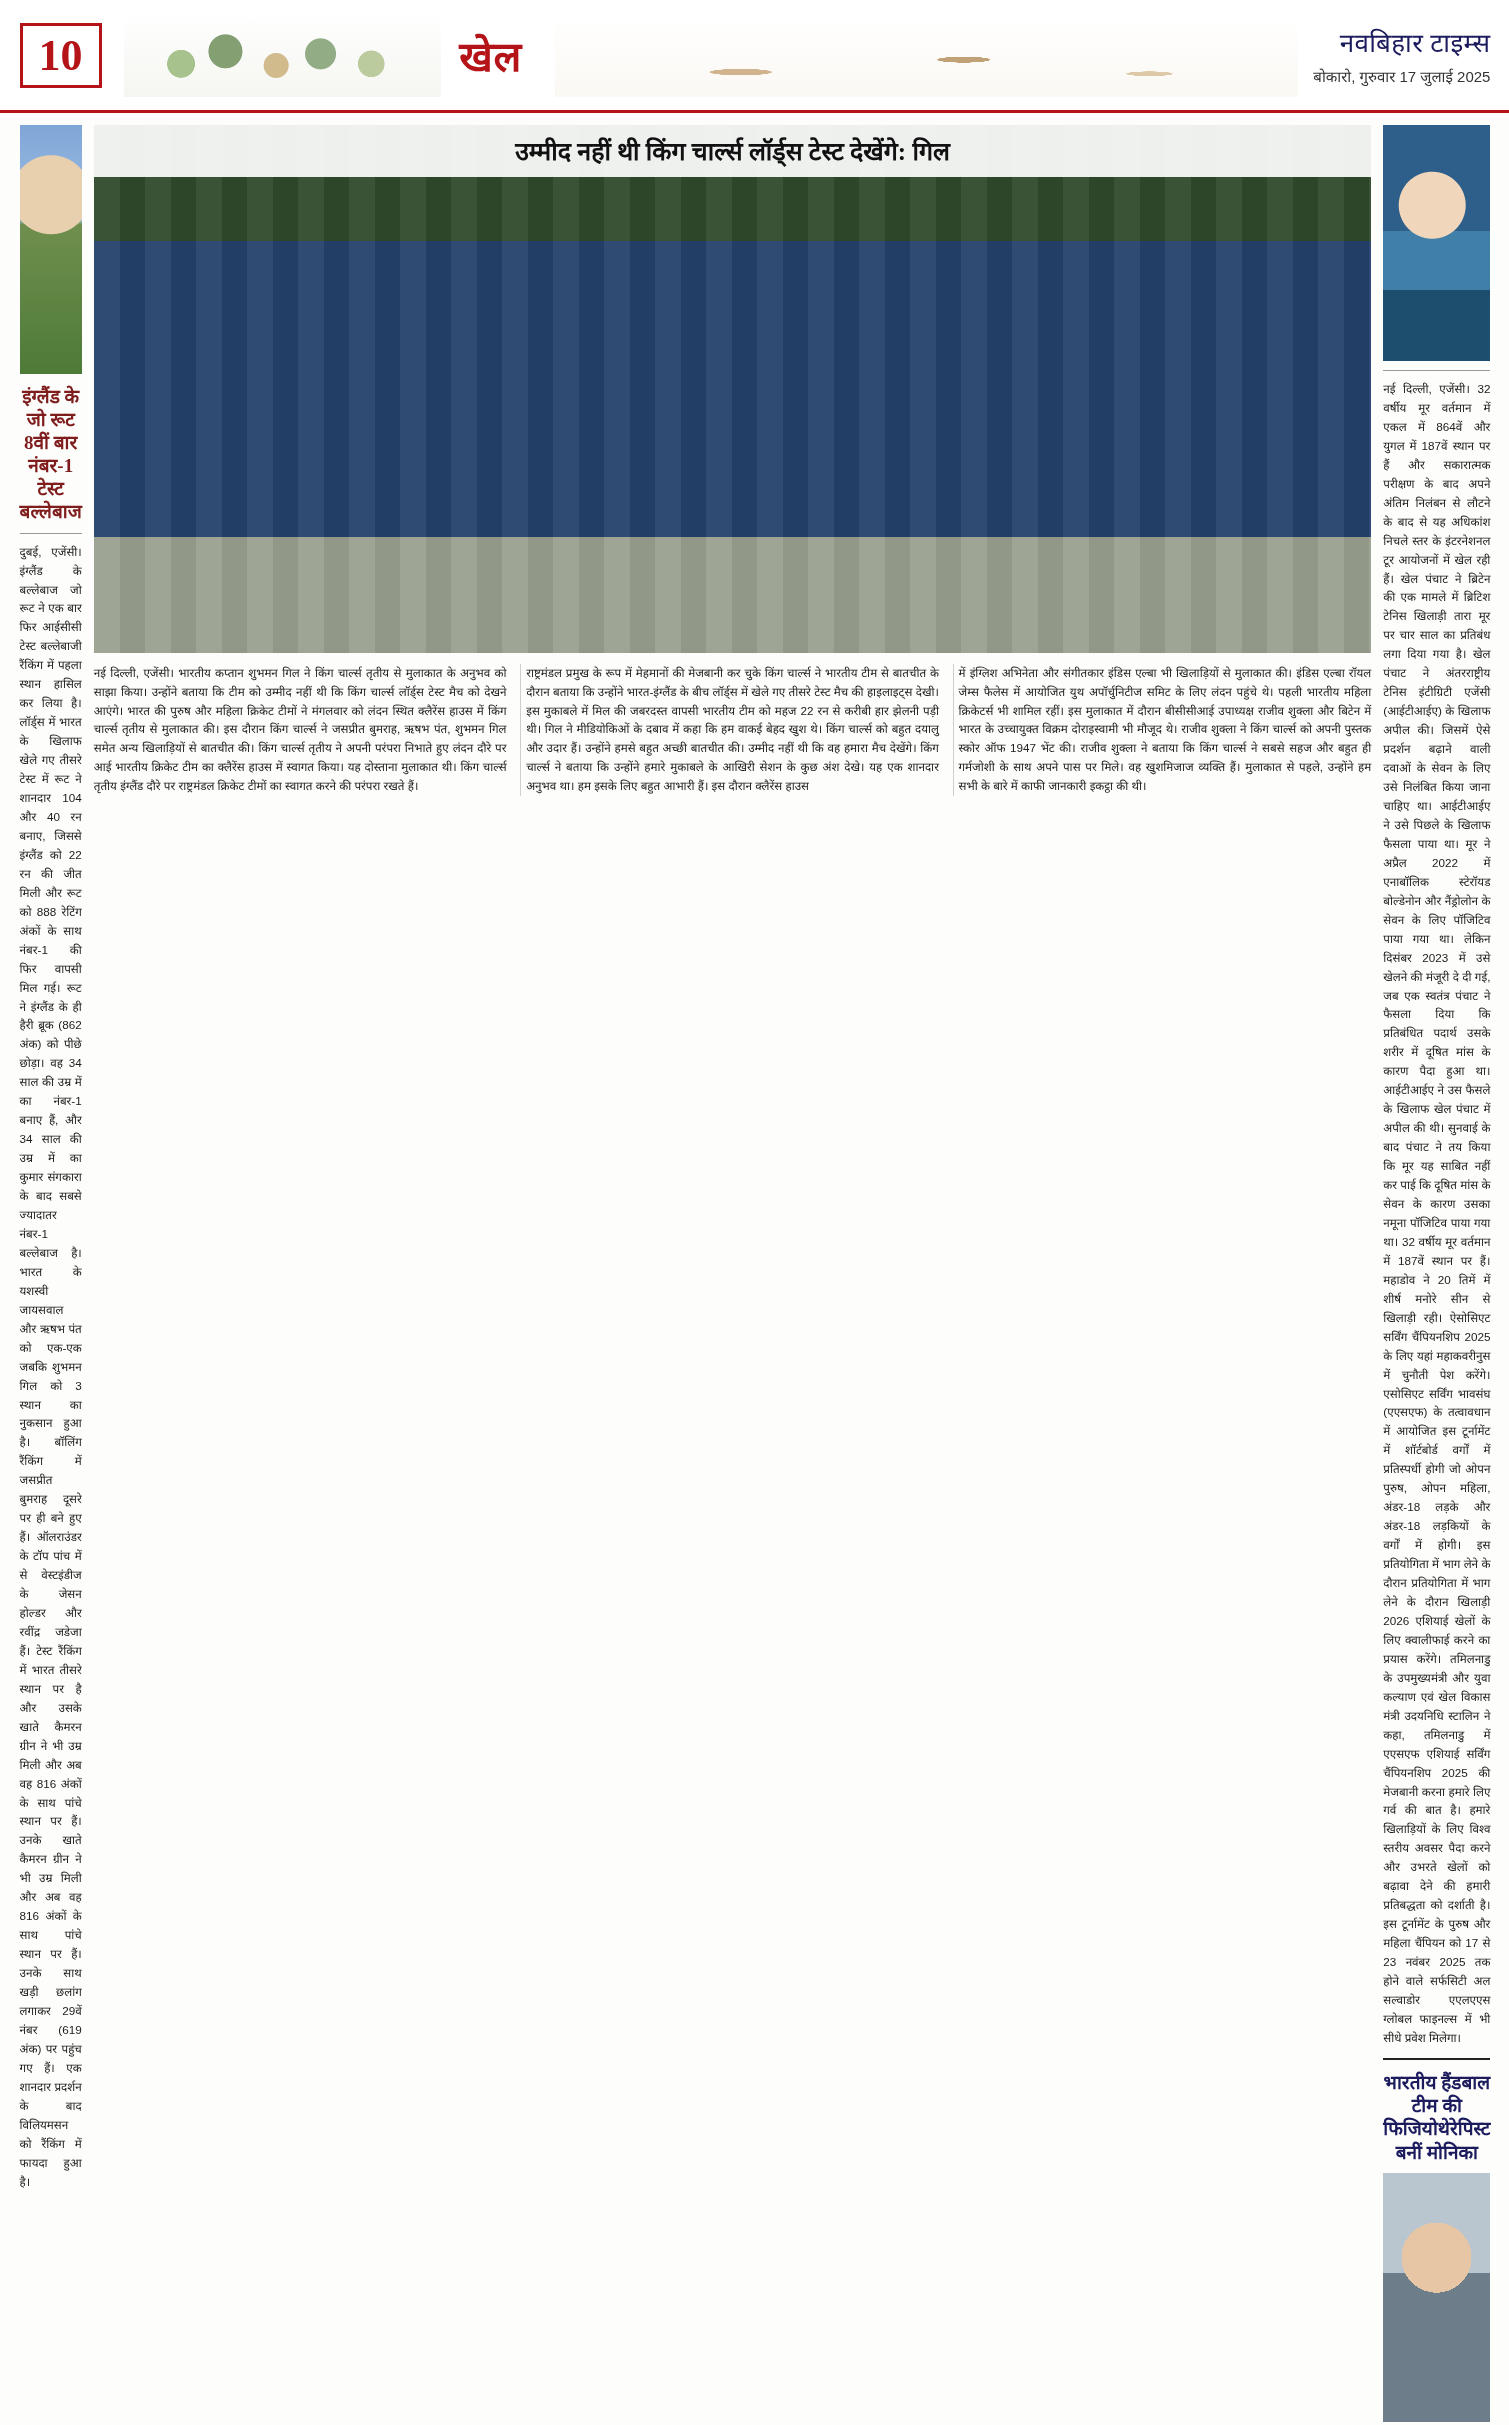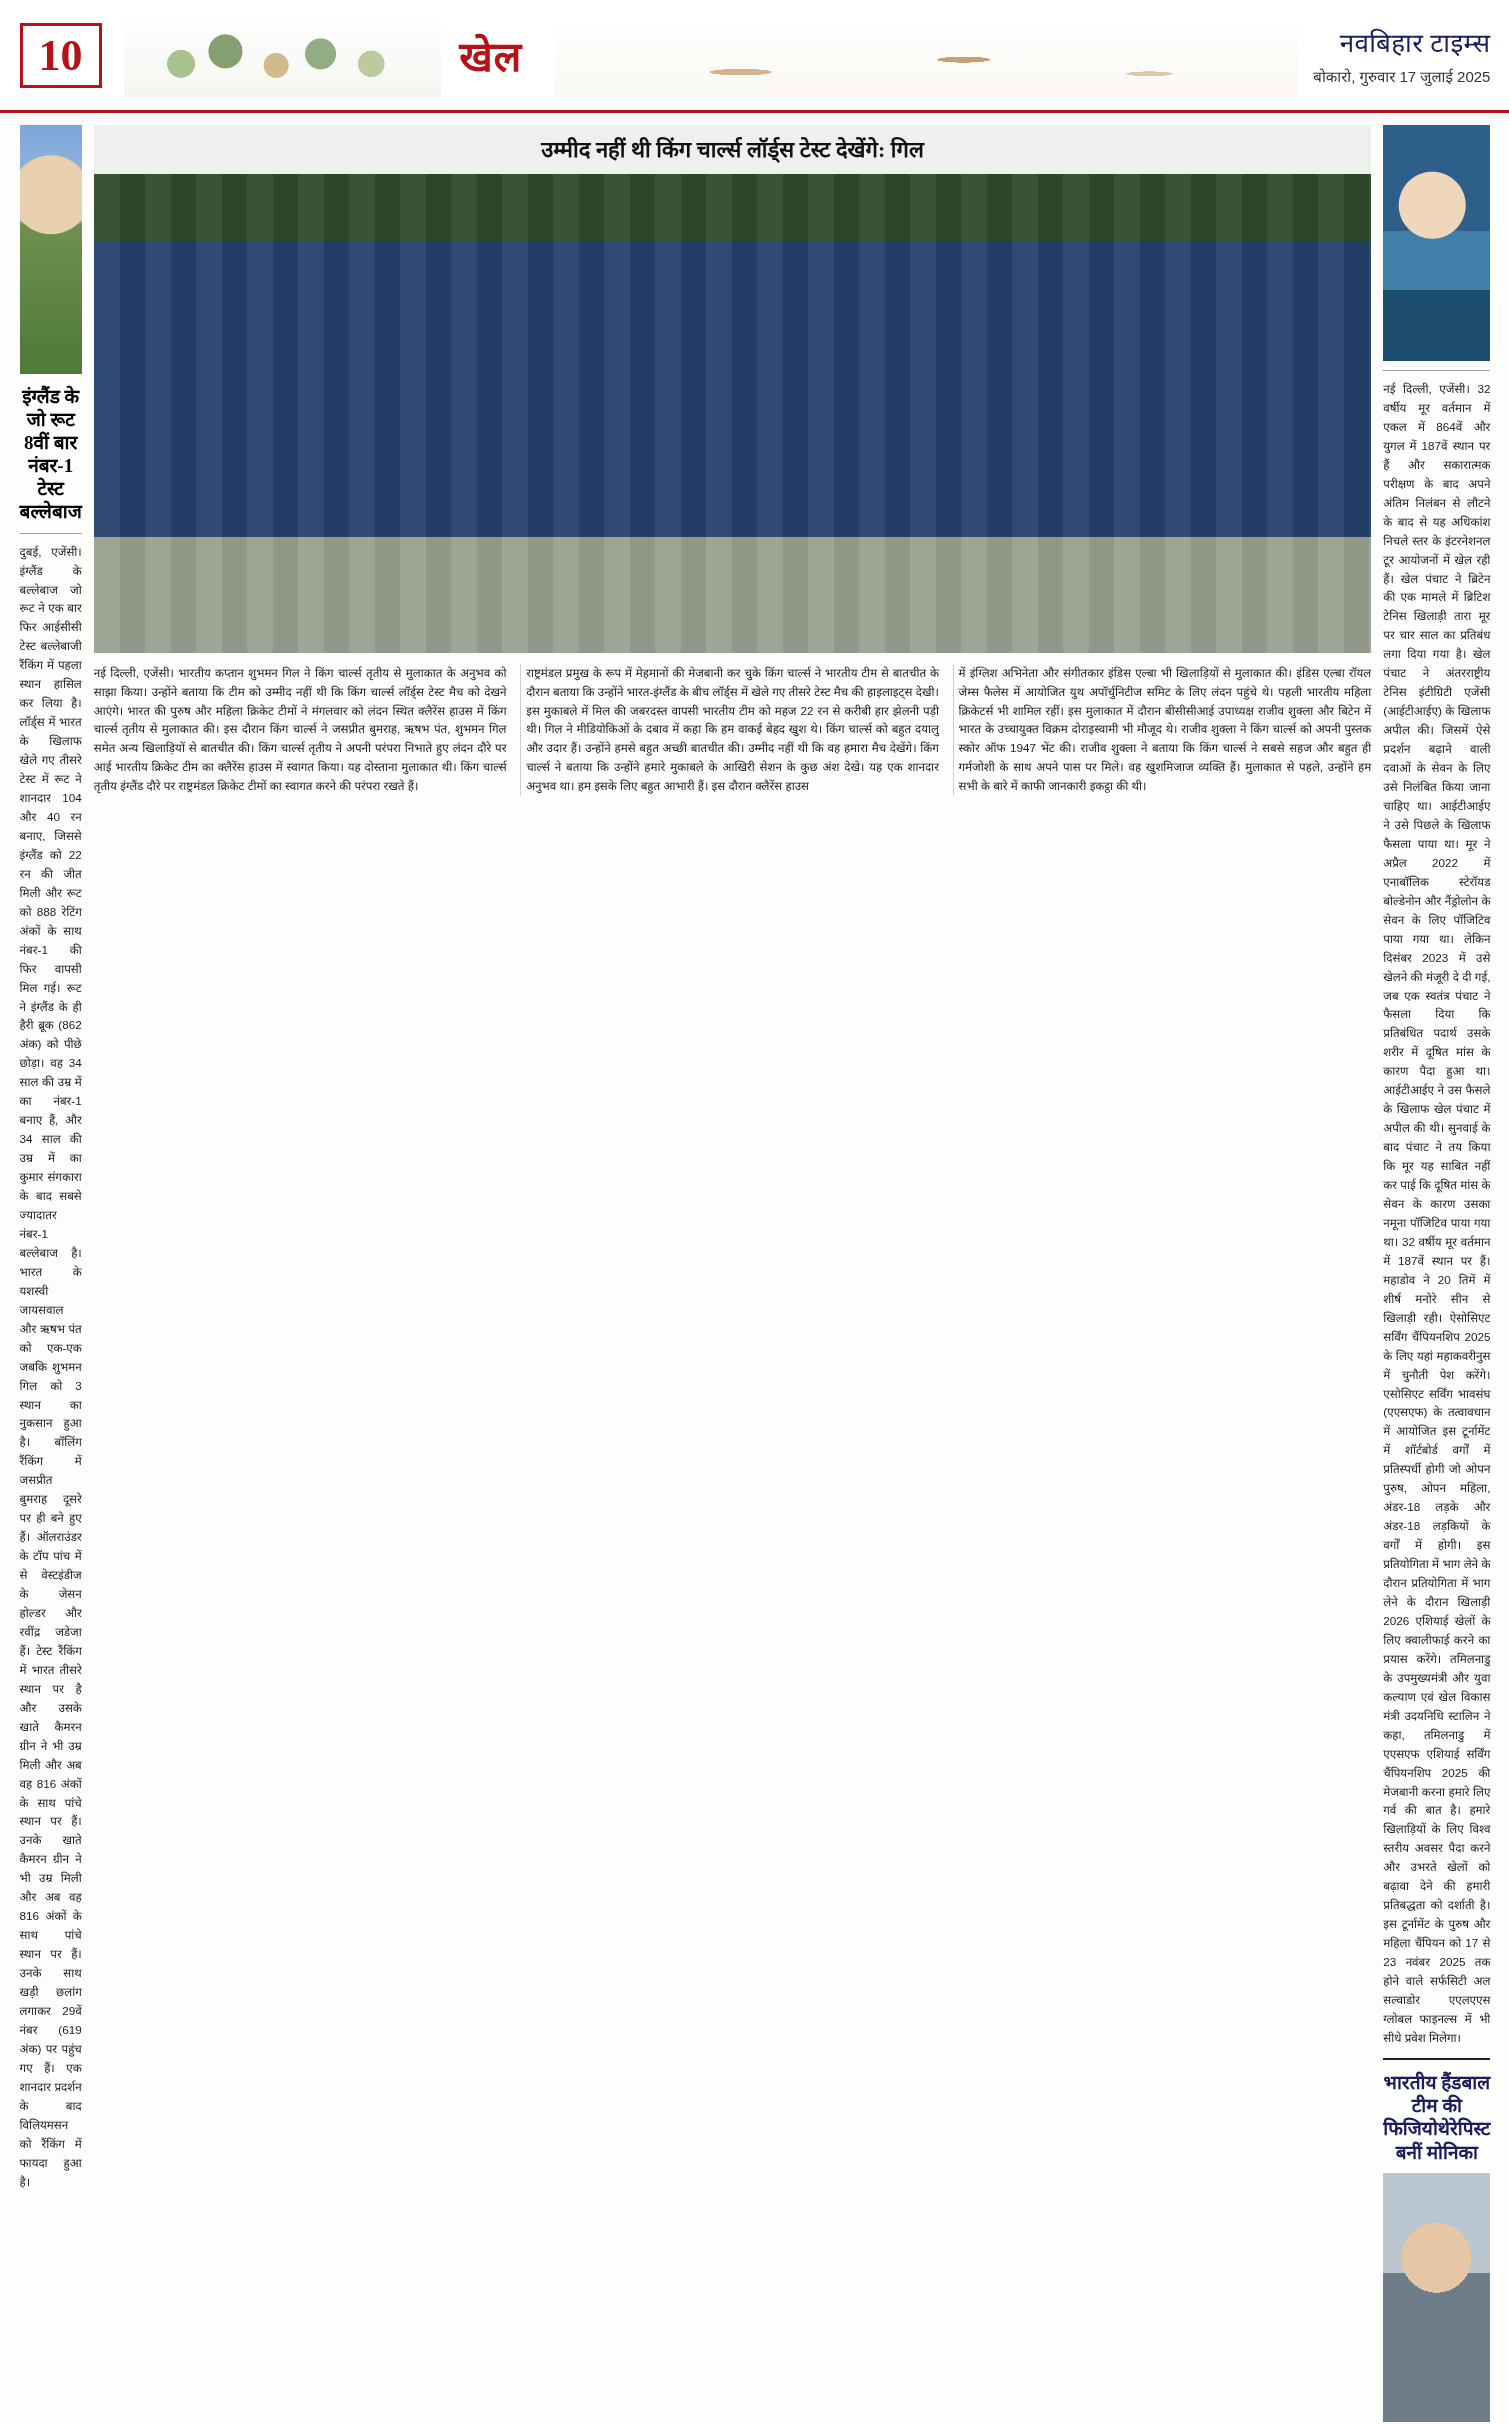--- a/index.html
+++ b/index.html
@@ -86,21 +86,21 @@
   .brand-sub {
     font-size: 15px;
     color: #333;
     margin-top: 5.3px;
   }
 
   
   .hl {
     font-family: "Liberation Serif", serif;
     font-weight: bold;
-    color: #000000;
+    color: #7f1d1d;
     line-height: 1.22;
   }
   .body-text {
     font-size: 11.7px;
     line-height: 1.62;
     text-align: justify;
     color: #1b1b1b;
   }
 
   
@@ -143,21 +143,21 @@
       radial-gradient(circle at 50% 34%, #e7c6a5 0 35px, transparent 35px),
       linear-gradient(180deg,#b9c6cf 0 40%, #6d7d8a 40% 100%);
   }
 
   .overlay-headline {
     position: absolute;
     left: 0; right: 0; top: 0;
     background: rgba(255,255,255,.92);
     padding: 10.6px 13.6px;
     font-family: "Liberation Serif", serif;
-    font-size: 22px;
+    font-size: 25px;
     font-weight: bold;
     text-align: center;
     line-height: 1.25;
   }
 
   .hl-left {
     font-size: 19px;
     text-align: center;
     margin: 10.6px 0 9px 0;
   }

